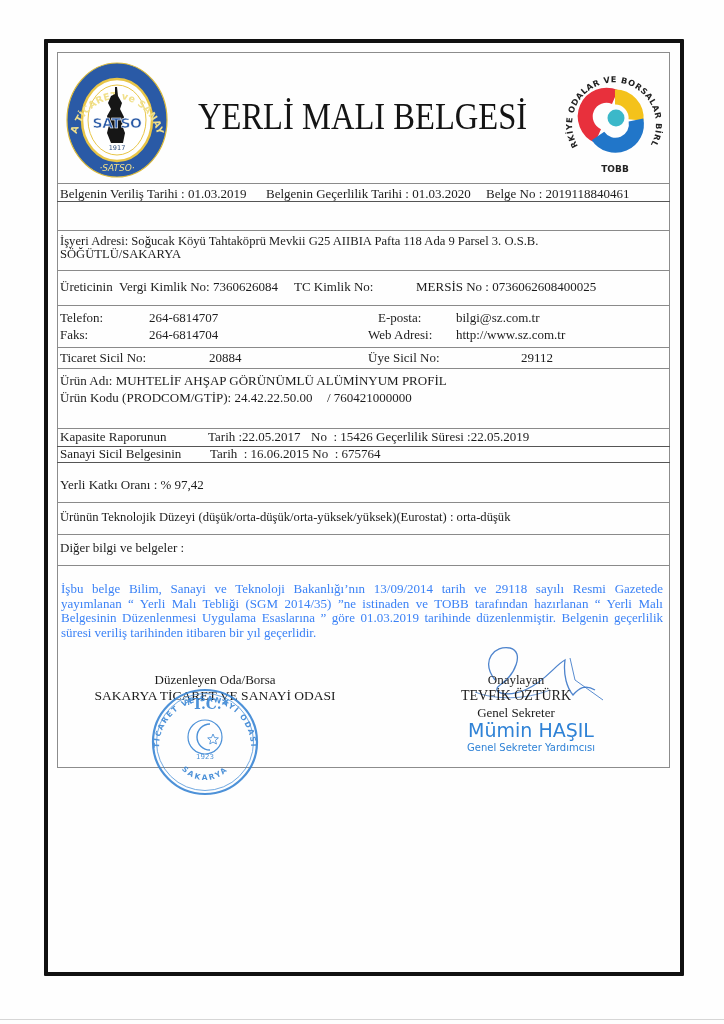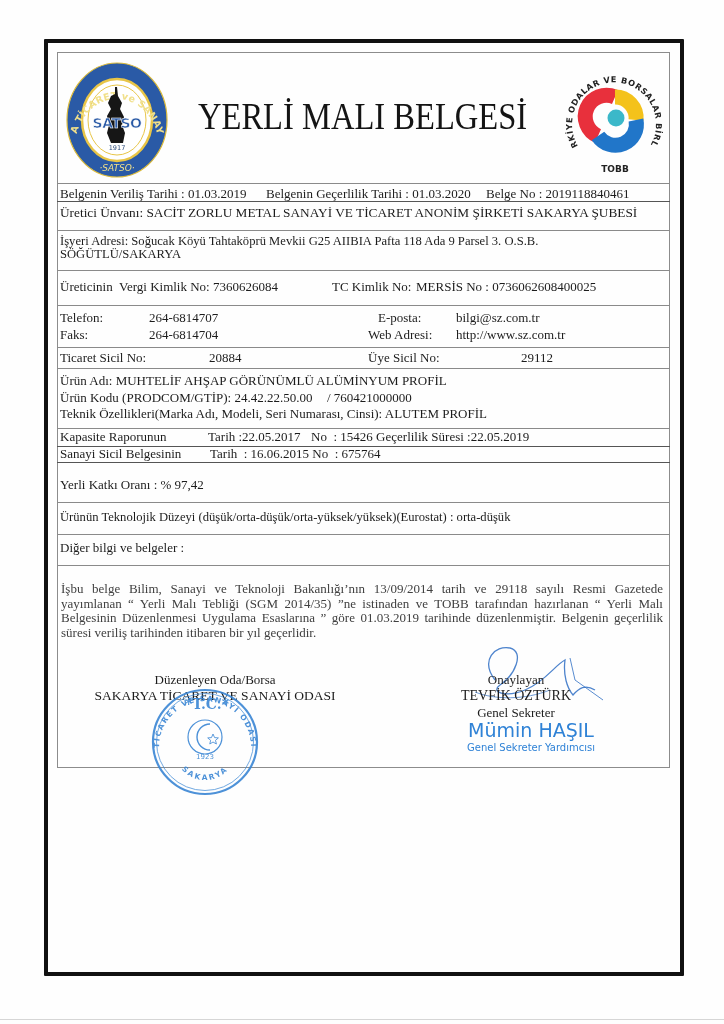--- a/index.html
+++ b/index.html
@@ -19,21 +19,21 @@
   .hline.dark { border-top-color: #555; }
   .txt { position: absolute; white-space: nowrap; font-size: 13px; line-height: 16px; }
   .txt.sm { font-size: 13px; }
   .title {
     position: absolute; left: 198px; top: 96px; width: 330px; white-space: nowrap;
     font-size: 37px; line-height: 42px; color: #141414; letter-spacing: 0px;
     transform: scaleX(0.88); transform-origin: left center;
   }
   .paragraph {
     position: absolute; left: 61px; top: 582px; width: 602px;
-    font-size: 13px; line-height: 14.6px; color: #404040;
+    font-size: 13px; line-height: 14.6px; color: #3b82f6;
   }
   .paragraph .pline { display: block; text-align: justify; text-align-last: justify; white-space: normal; }
   .paragraph .pline.last { text-align-last: left; }
   .center-block { position: absolute; text-align: center; white-space: nowrap; margin-top: 28px; }
   .sig-blue { color: #2f82d6; font-family: "DejaVu Sans", sans-serif; }
   .svgabs { position: absolute; overflow: visible; }
   .scan-edge { position: absolute; left: 0; top: 1019px; width: 724px; height: 0; border-top: 1px solid #d6d6d6; }
 </style>
 </head>
 <body>
@@ -97,36 +97,32 @@
   </div>
   <div class="txt" style="left:266px; top:186px;">
     <span>Belgenin Geçerlilik Tarihi :</span>
     <span>01.03.2020</span>
   </div>
   <div class="txt" style="left:486px; top:186px;">
     <span>Belge No :</span>
     <span>2019118840461</span>
   </div>
 
-  <div class="txt" style="left:60px; top:205px; font-size:13.3px;">
-    <span>Üretici Ünvanı:</span>
-    <span>SACİT ZORLU METAL SANAYİ VE TİCARET ANONİM ŞİRKETİ SAKARYA ŞUBESİ</span>
-  </div>
 
   <div class="txt" style="left:60px; top:235px; line-height:13px; font-size:12.6px;">
     <span>İşyeri Adresi:</span>
     <span>Soğucak Köyü Tahtaköprü Mevkii G25 AIIBIA Pafta 118 Ada 9 Parsel 3. O.S.B.</span><br>
     <span>SÖĞÜTLÜ/SAKARYA</span>
   </div>
 
   <div class="txt" style="left:60px; top:279px;">
     <span style="white-space:pre;">Üreticinin  Vergi Kimlik No:</span>
     <span>7360626084</span>
   </div>
-  <div class="txt" style="left:294px; top:279px;margin-left:38px;">
+  <div class="txt" style="left:294px; top:279px;">
     <span>TC Kimlik No:</span>
     <span></span>
   </div>
   <div class="txt" style="left:416px; top:279px;">
     <span>MERSİS No :</span>
     <span>0736062608400025</span>
   </div>
 
   <div class="txt" style="left:60px; top:310px;">Telefon:</div>
   <div class="txt" style="left:149px; top:310px;">264-6814707</div>
@@ -146,24 +142,20 @@
   <div class="txt" style="left:60px; top:373px;">
     <span>Ürün Adı:</span>
     <span>MUHTELİF AHŞAP GÖRÜNÜMLÜ ALÜMİNYUM PROFİL</span>
   </div>
   <div class="txt" style="left:60px; top:390px;">
     <span>Ürün Kodu (PRODCOM/GTİP):</span>
     <span>24.42.22.50.00</span>
     <span style="display:inline-block; width:8px;"></span>
     <span>/</span>
     <span>760421000000</span>
-  </div>
-  <div class="txt" style="left:60px; top:406px;">
-    <span>Teknik Özellikleri(Marka Adı, Modeli, Seri Numarası, Cinsi):</span>
-    <span>ALUTEM PROFİL</span>
   </div>
 
   <div class="txt sm" style="left:60px; top:429px;">Kapasite Raporunun</div>
   <div class="txt sm" style="left:208px; top:429px;">
     <span>Tarih :</span><span>22.05.2017</span>
     <span style="display:inline-block; width:4px;"></span>
     <span style="white-space:pre;">No  :</span>
     <span>15426</span>
     <span>Geçerlilik Süresi :</span><span>22.05.2019</span>
   </div>

